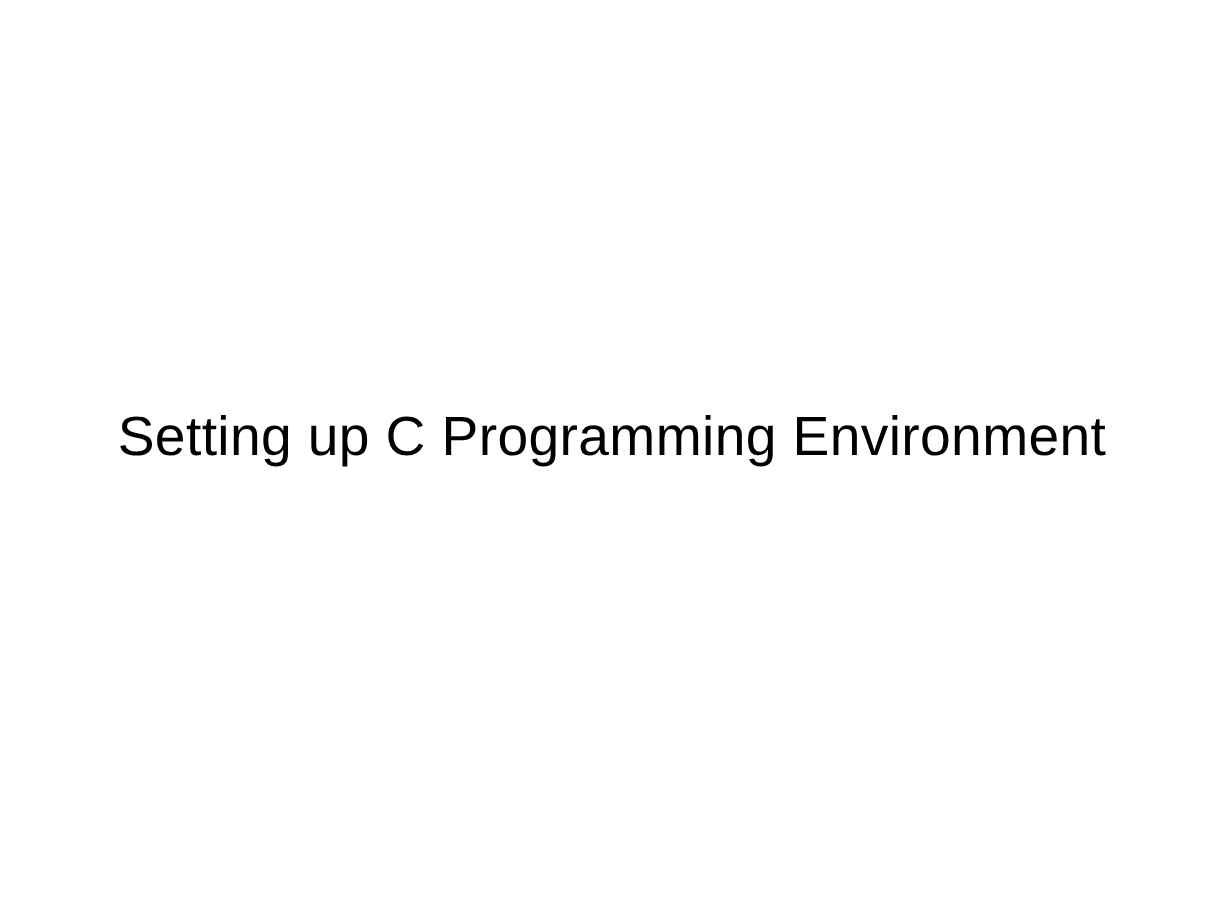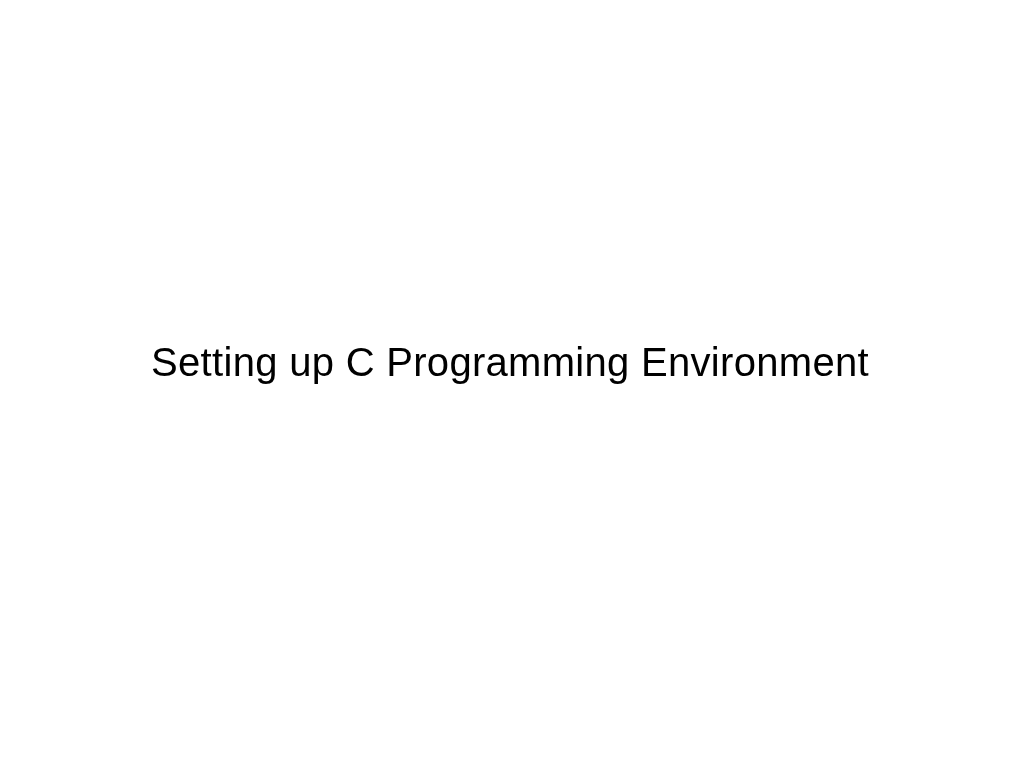--- a/index.html
+++ b/index.html
@@ -11,21 +11,21 @@
       width: 1020px;
       height: 765px;
       background: #ffffff;
       display: flex;
       align-items: center;
       justify-content: center;
       font-family: "Gill Sans", "Gill Sans MT", "Helvetica Neue", Helvetica, Arial, sans-serif;
       overflow: hidden;
     }
     .slide-title {
-      font-size: 40px;
+      font-size: 46px;
       font-weight: 400;
       color: #000000;
       text-align: center;
       letter-spacing: 0.3px;
       margin-top: -40px;
     }
   </style>
 </head>
 <body>
 

